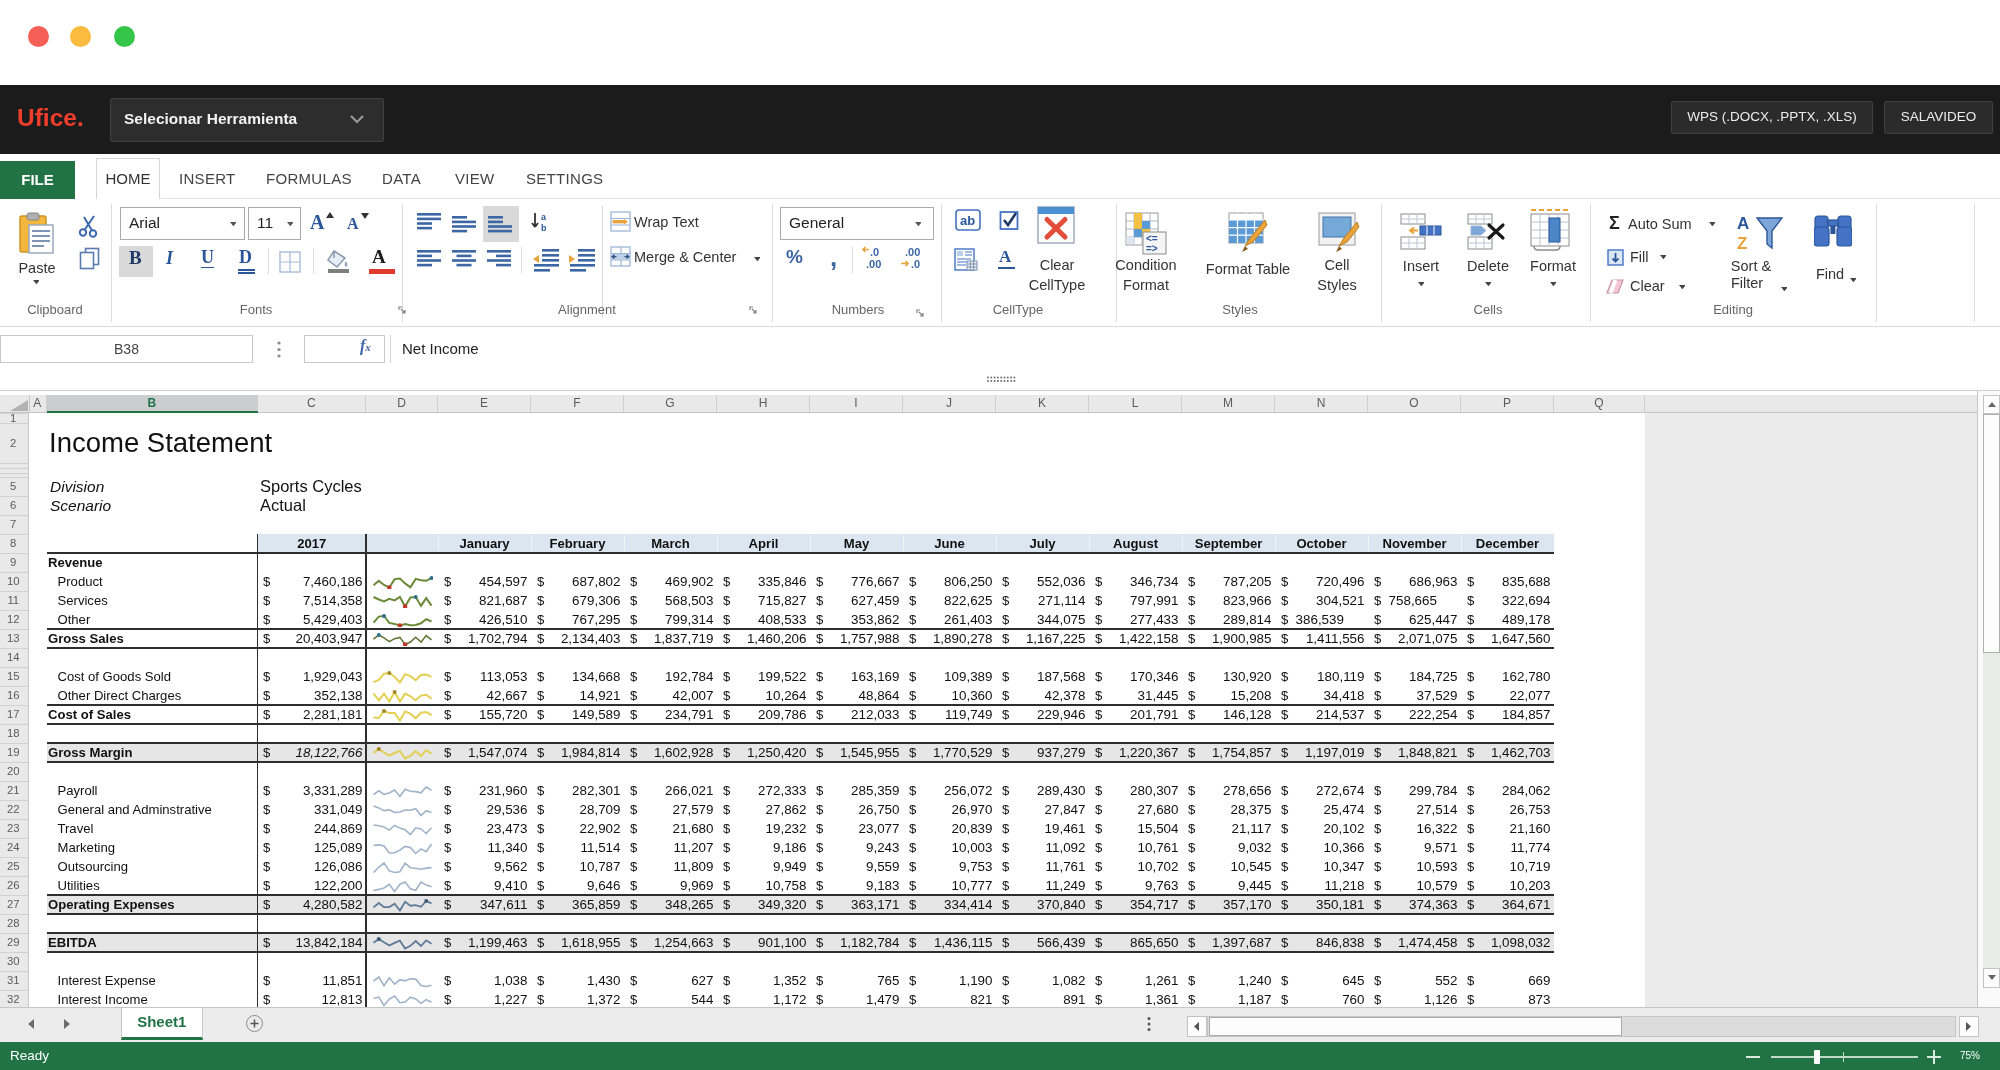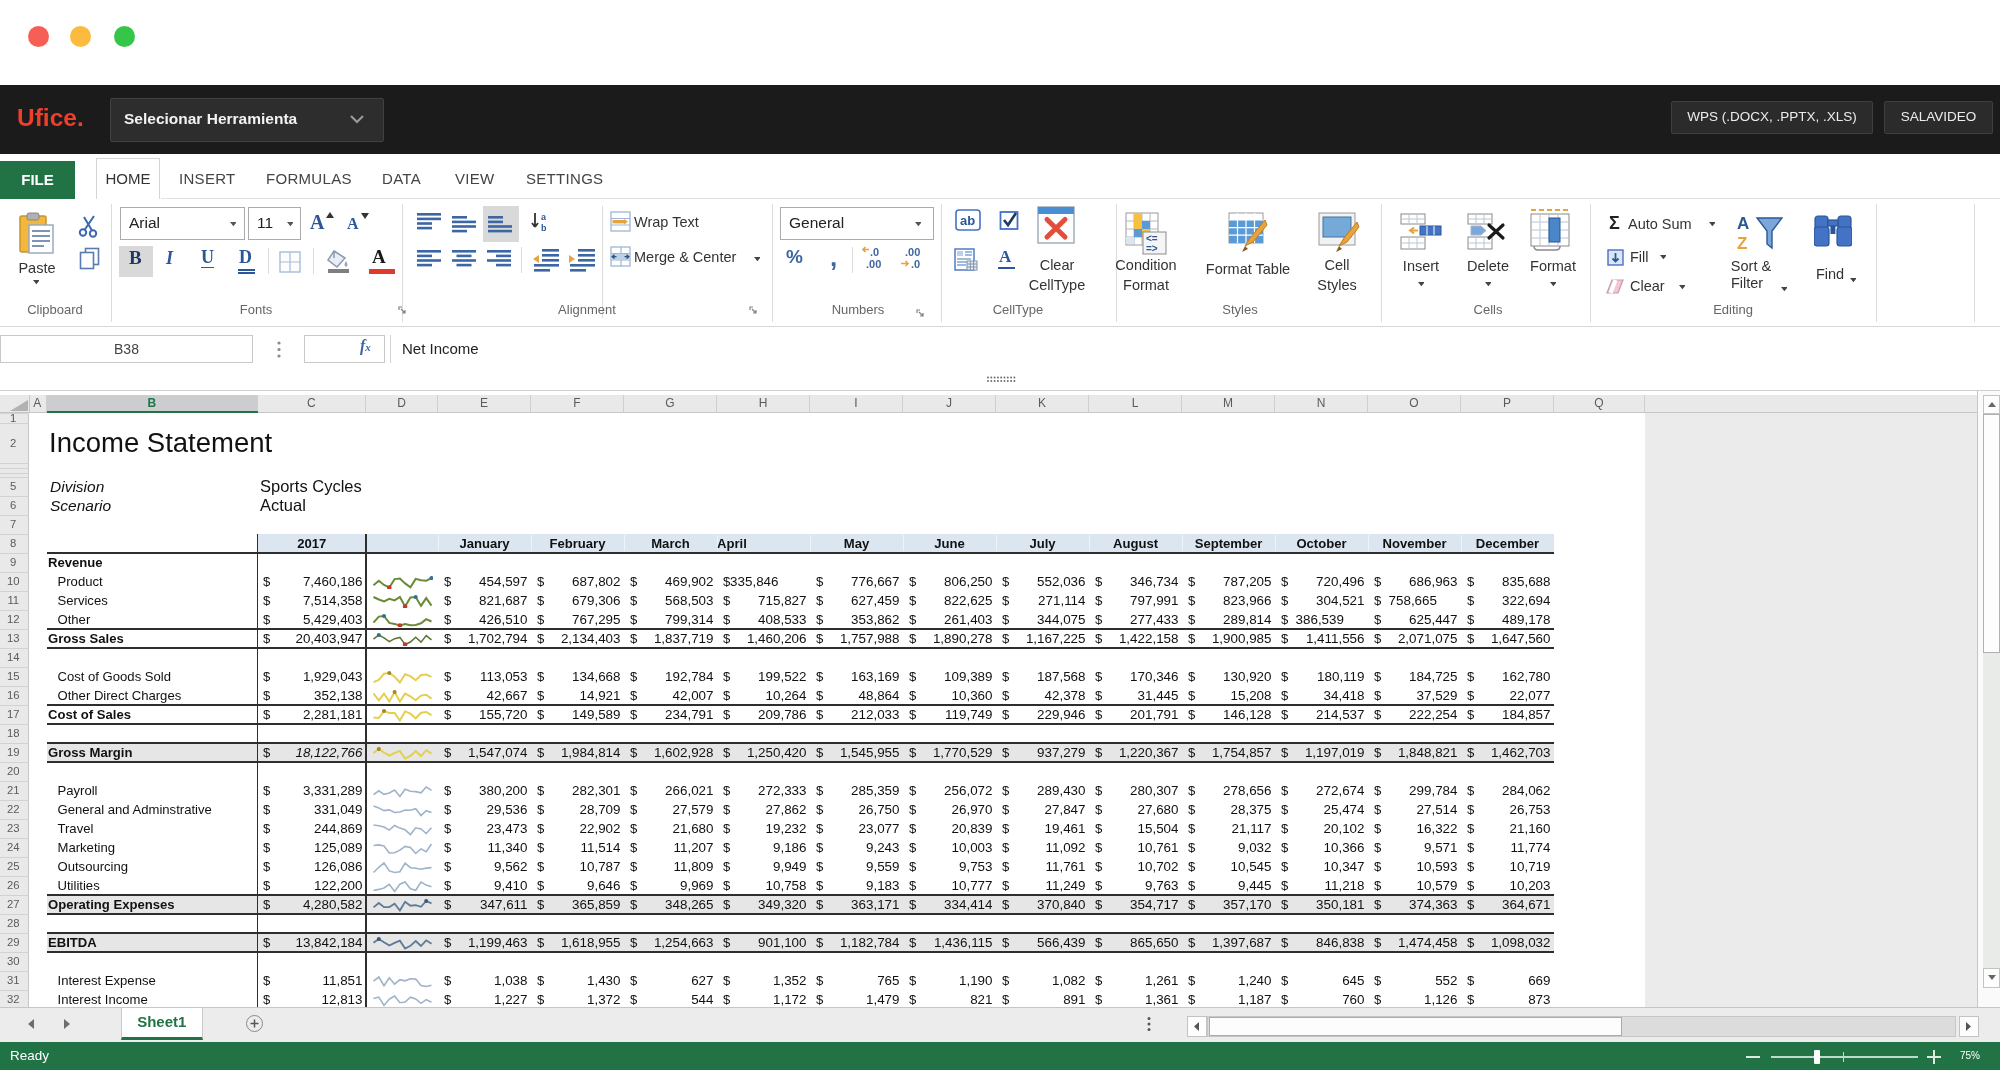--- a/index.html
+++ b/index.html
@@ -509,21 +509,21 @@
 <div class="ab" style="left:49px;top:423px;width:600px;height:40px;line-height:40px;font-size:27.5px;color:#111;">Income Statement</div>
 <div class="ab" style="left:50px;top:477px;height:19px;line-height:19px;font-size:15.5px;font-style:italic;color:#111;">Division</div>
 <div class="ab" style="left:260px;top:477px;height:19px;line-height:19px;font-size:16.5px;color:#111;">Sports Cycles</div>
 <div class="ab" style="left:50px;top:496px;height:19px;line-height:19px;font-size:15.5px;font-style:italic;color:#111;">Scenario</div>
 <div class="ab" style="left:260px;top:496px;height:19px;line-height:19px;font-size:16.5px;color:#111;">Actual</div>
 <div class="ab" style="left:257.5px;top:534px;width:1296.5px;height:19px;background:#dce6f1;"></div>
 <div class="ab lbl bold" style="left:257.5px;top:534px;width:108.5px;height:19px;line-height:19px;text-align:center;font-size:13.1px;">2017</div>
 <div class="ab lbl bold" style="left:438px;top:534px;width:93px;height:19px;line-height:19px;text-align:center;">January</div>
 <div class="ab lbl bold" style="left:531px;top:534px;width:93px;height:19px;line-height:19px;text-align:center;">February</div>
 <div class="ab lbl bold" style="left:624px;top:534px;width:93px;height:19px;line-height:19px;text-align:center;">March</div>
-<div class="ab lbl bold" style="left:717px;top:534px;width:93px;height:19px;line-height:19px;text-align:left;">April</div>
+<div class="ab lbl bold" style="left:717px;top:534px;width:93px;height:19px;line-height:19px;text-align:center;">April</div>
 <div class="ab lbl bold" style="left:810px;top:534px;width:93px;height:19px;line-height:19px;text-align:center;">May</div>
 <div class="ab lbl bold" style="left:903px;top:534px;width:93px;height:19px;line-height:19px;text-align:center;">June</div>
 <div class="ab lbl bold" style="left:996px;top:534px;width:93px;height:19px;line-height:19px;text-align:center;">July</div>
 <div class="ab lbl bold" style="left:1089px;top:534px;width:93px;height:19px;line-height:19px;text-align:center;">August</div>
 <div class="ab lbl bold" style="left:1182px;top:534px;width:93px;height:19px;line-height:19px;text-align:center;">September</div>
 <div class="ab lbl bold" style="left:1275px;top:534px;width:93px;height:19px;line-height:19px;text-align:center;">October</div>
 <div class="ab lbl bold" style="left:1368px;top:534px;width:93px;height:19px;line-height:19px;text-align:center;">November</div>
 <div class="ab lbl bold" style="left:1461px;top:534px;width:93px;height:19px;line-height:19px;text-align:center;">December</div>
 <div class="ab" style="left:438px;top:535px;width:1px;height:16px;background:rgba(255,255,255,0.55);"></div>
 <div class="ab" style="left:531px;top:535px;width:1px;height:16px;background:rgba(255,255,255,0.55);"></div>
@@ -550,21 +550,21 @@
       <circle cx="59.5" cy="2.0" r="2" fill="#31708f"></circle>
       <circle cx="17.3" cy="11.5" r="2.3" fill="#c3372c"></circle>
     </svg></div>
 <div class="ab dol" style="left:444px;top:572px;height:19px;line-height:19px;">$</div>
 <div class="ab num" style="left:438px;top:572px;width:89.5px;height:19px;line-height:19px;text-align:right;">454,597</div>
 <div class="ab dol" style="left:537px;top:572px;height:19px;line-height:19px;">$</div>
 <div class="ab num" style="left:531px;top:572px;width:89.5px;height:19px;line-height:19px;text-align:right;">687,802</div>
 <div class="ab dol" style="left:630px;top:572px;height:19px;line-height:19px;">$</div>
 <div class="ab num" style="left:624px;top:572px;width:89.5px;height:19px;line-height:19px;text-align:right;">469,902</div>
 <div class="ab dol" style="left:723px;top:572px;height:19px;line-height:19px;">$</div>
-<div class="ab num" style="left:689px;top:572px;width:89.5px;height:19px;line-height:19px;text-align:right;">335,846</div>
+<div class="ab num" style="left:717px;top:572px;width:89.5px;height:19px;line-height:19px;text-align:right;">335,846</div>
 <div class="ab dol" style="left:816px;top:572px;height:19px;line-height:19px;">$</div>
 <div class="ab num" style="left:810px;top:572px;width:89.5px;height:19px;line-height:19px;text-align:right;">776,667</div>
 <div class="ab dol" style="left:909px;top:572px;height:19px;line-height:19px;">$</div>
 <div class="ab num" style="left:903px;top:572px;width:89.5px;height:19px;line-height:19px;text-align:right;">806,250</div>
 <div class="ab dol" style="left:1002px;top:572px;height:19px;line-height:19px;">$</div>
 <div class="ab num" style="left:996px;top:572px;width:89.5px;height:19px;line-height:19px;text-align:right;">552,036</div>
 <div class="ab dol" style="left:1095px;top:572px;height:19px;line-height:19px;">$</div>
 <div class="ab num" style="left:1089px;top:572px;width:89.5px;height:19px;line-height:19px;text-align:right;">346,734</div>
 <div class="ab dol" style="left:1188px;top:572px;height:19px;line-height:19px;">$</div>
 <div class="ab num" style="left:1182px;top:572px;width:89.5px;height:19px;line-height:19px;text-align:right;">787,205</div>
@@ -794,21 +794,21 @@
 <div class="ab num" style="left:1368px;top:743px;width:89.5px;height:19px;line-height:19px;text-align:right;">1,848,821</div>
 <div class="ab dol" style="left:1467px;top:743px;height:19px;line-height:19px;">$</div>
 <div class="ab num" style="left:1461px;top:743px;width:89.5px;height:19px;line-height:19px;text-align:right;">1,462,703</div>
 <div class="ab lbl " style="left:57.5px;top:781px;height:19px;line-height:19px;">Payroll</div>
 <div class="ab dol" style="left:263px;top:781px;height:19px;line-height:19px;">$</div>
 <div class="ab num" style="left:258px;top:781px;width:104.5px;height:19px;line-height:19px;text-align:right;">3,331,289</div>
 <div class="ic" style="left:372px;top:784px;width:61px;height:13px;"><svg width="61" height="13">
       <polyline points="1.5,9.7 6.8,5.8 12.0,9.3 17.3,8.0 22.6,5.1 27.9,11.5 33.1,4.3 38.4,6.2 43.7,6.6 49.0,7.9 54.2,2.0 59.5,5.4" fill="none" stroke="#9fb3c8" stroke-width="1.6"></polyline>
     </svg></div>
 <div class="ab dol" style="left:444px;top:781px;height:19px;line-height:19px;">$</div>
-<div class="ab num" style="left:438px;top:781px;width:89.5px;height:19px;line-height:19px;text-align:right;">380,200</div>
+<div class="ab num" style="left:438px;top:781px;width:89.5px;height:19px;line-height:19px;text-align:right;">231,960</div>
 <div class="ab dol" style="left:537px;top:781px;height:19px;line-height:19px;">$</div>
 <div class="ab num" style="left:531px;top:781px;width:89.5px;height:19px;line-height:19px;text-align:right;">282,301</div>
 <div class="ab dol" style="left:630px;top:781px;height:19px;line-height:19px;">$</div>
 <div class="ab num" style="left:624px;top:781px;width:89.5px;height:19px;line-height:19px;text-align:right;">266,021</div>
 <div class="ab dol" style="left:723px;top:781px;height:19px;line-height:19px;">$</div>
 <div class="ab num" style="left:717px;top:781px;width:89.5px;height:19px;line-height:19px;text-align:right;">272,333</div>
 <div class="ab dol" style="left:816px;top:781px;height:19px;line-height:19px;">$</div>
 <div class="ab num" style="left:810px;top:781px;width:89.5px;height:19px;line-height:19px;text-align:right;">285,359</div>
 <div class="ab dol" style="left:909px;top:781px;height:19px;line-height:19px;">$</div>
 <div class="ab num" style="left:903px;top:781px;width:89.5px;height:19px;line-height:19px;text-align:right;">256,072</div>

